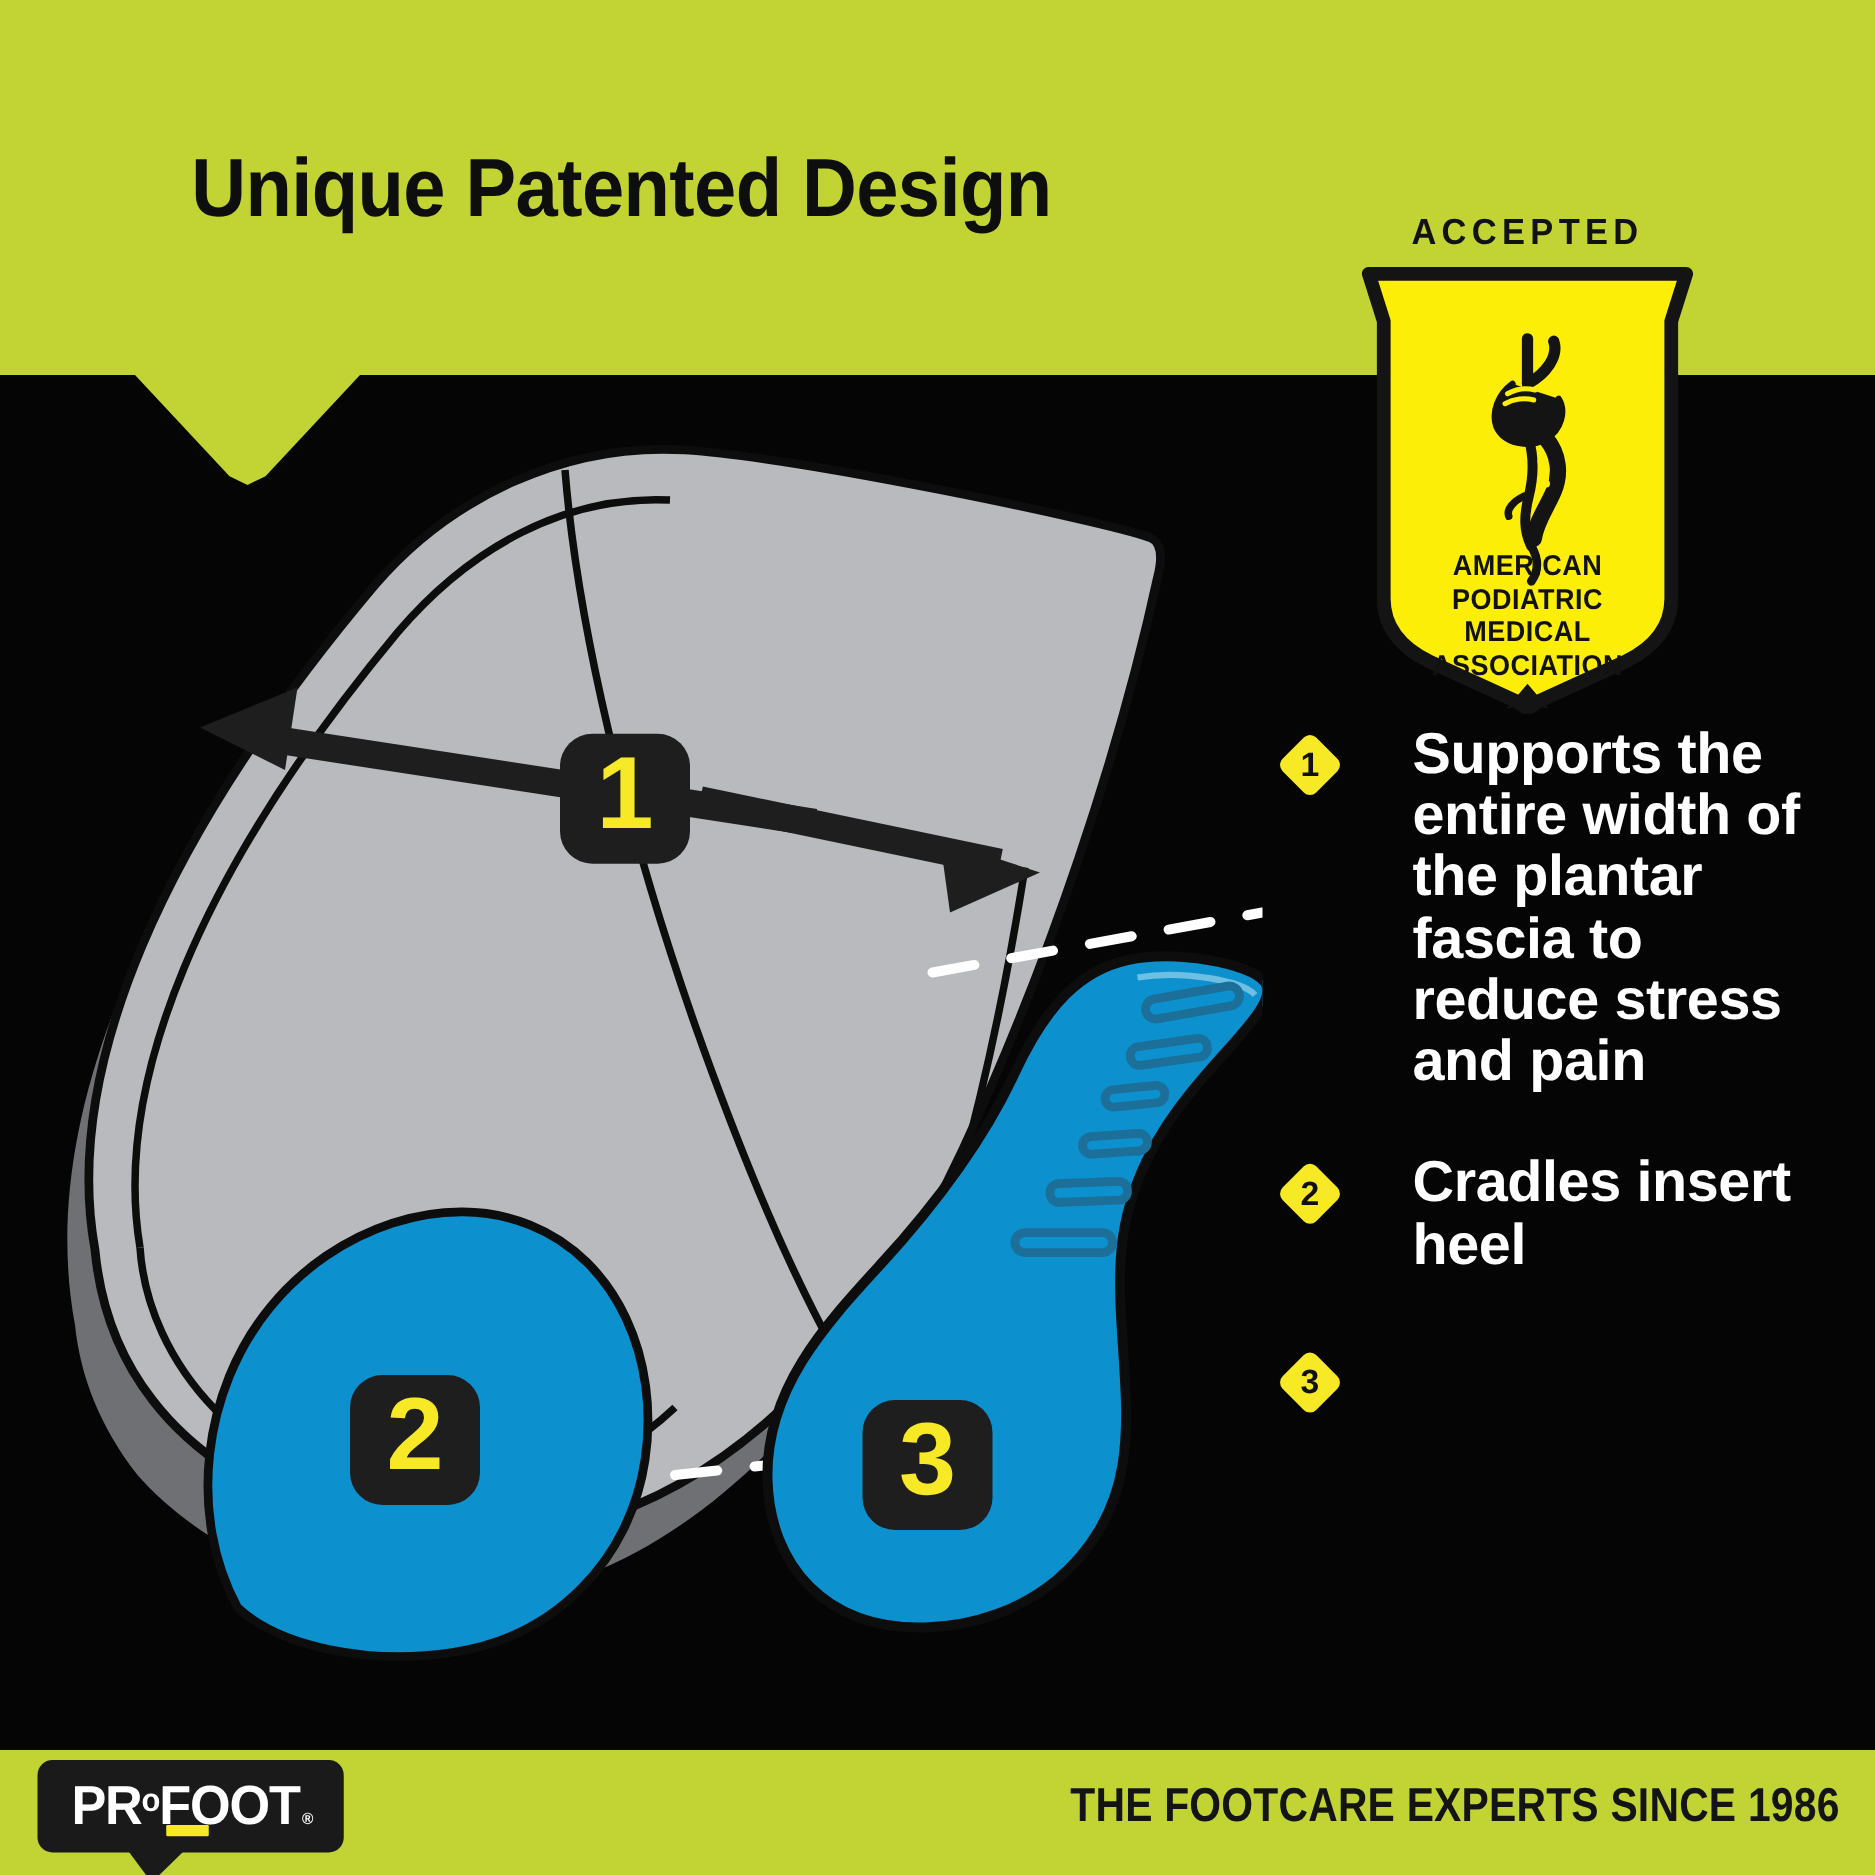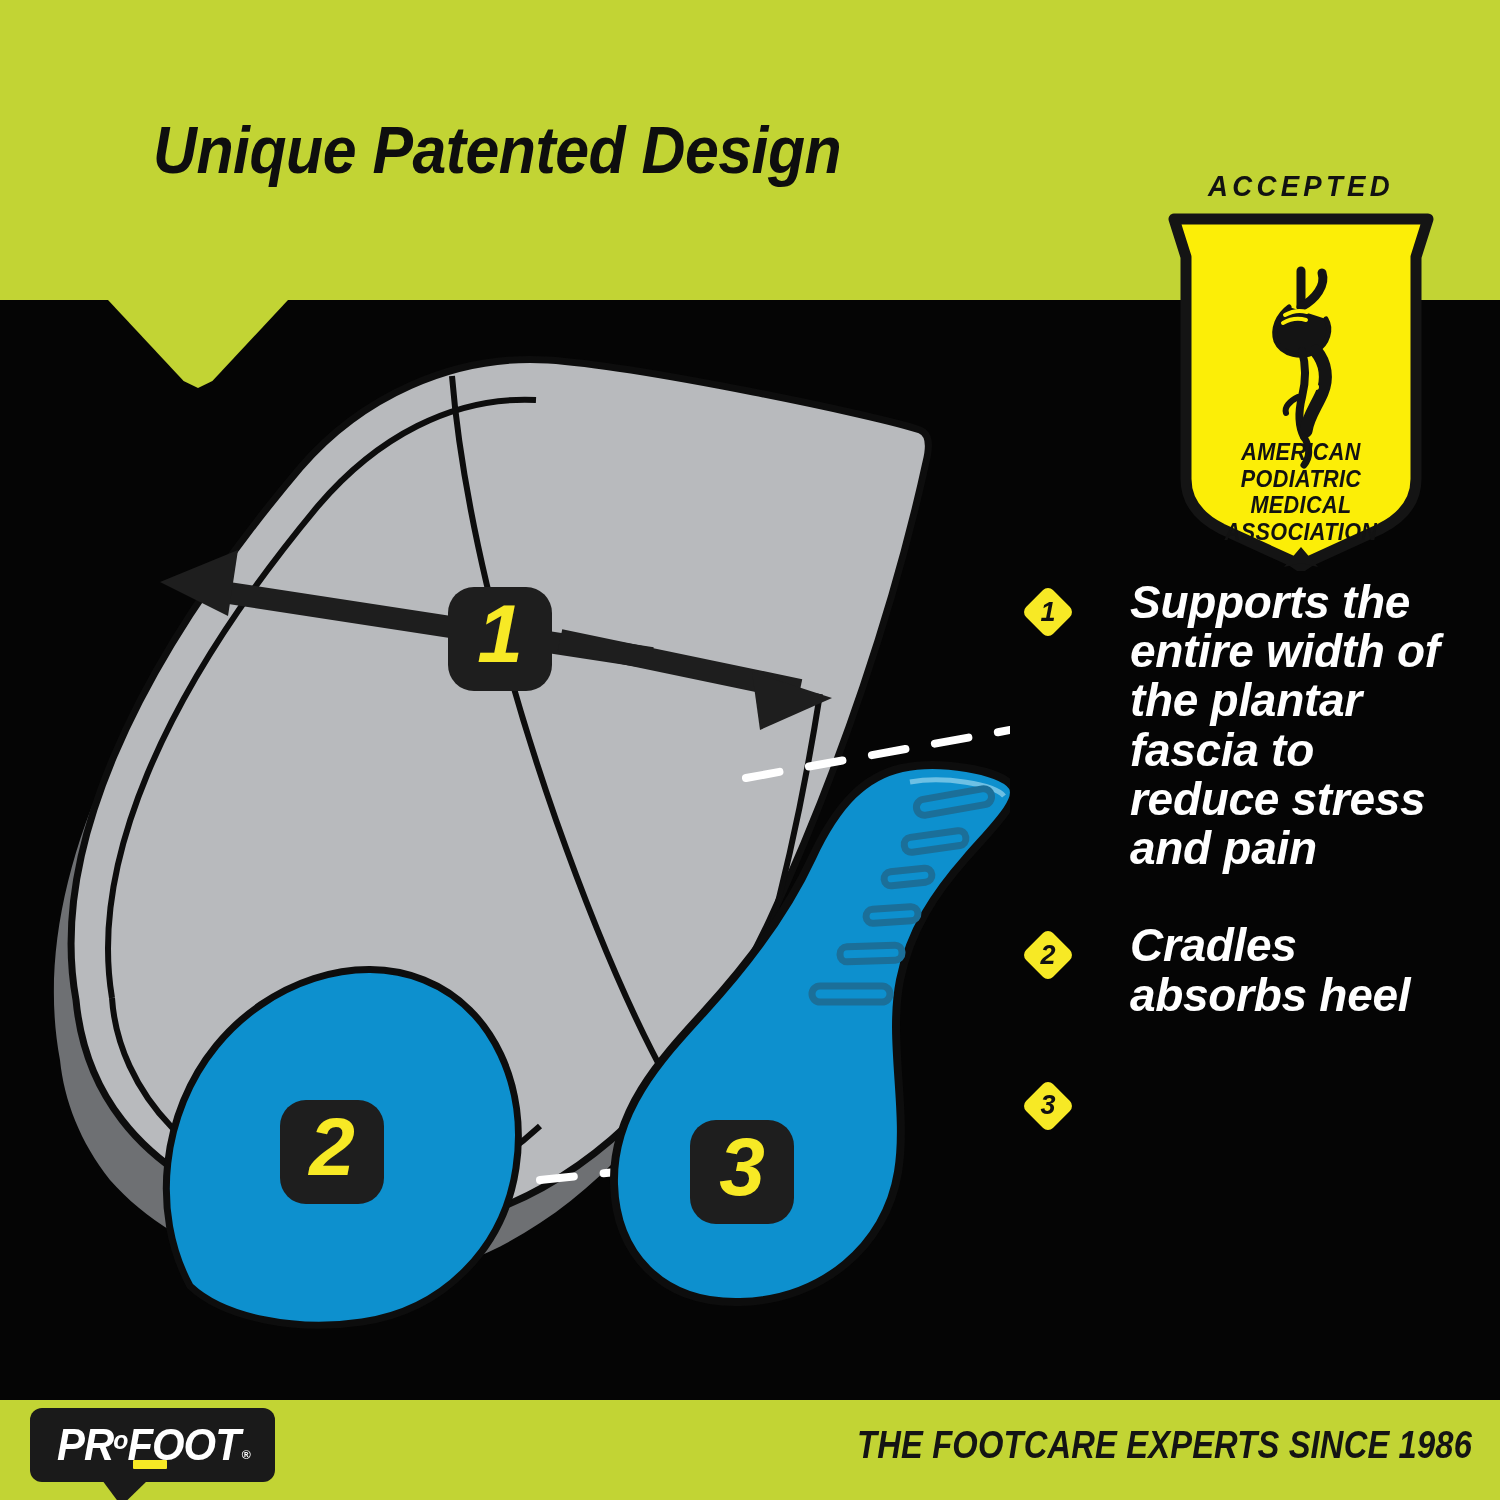--- a/index.html
+++ b/index.html
@@ -3,21 +3,20 @@
 <meta charset="utf-8">
 <style>
   html,body{margin:0;padding:0;background:#fff;}
   body{font-family:"Liberation Sans",sans-serif;}
 
   .poster{
     position:relative;
     width:1500px;height:1500px;
     background:#be185d;
     overflow:hidden;
-    font-style:italic;
   }
 
   
   .stage{
     position:absolute;
     left:0;top:300px;
     width:1500px;height:1100px;
     background:#050505;
   }
 
@@ -35,21 +34,21 @@
   }
   .page-title{
     position:absolute;left:153px;top:112px;
     font-size:66px;font-weight:bold;color:#0E0E0E;
     letter-spacing:-0.5px;
     transform:scaleX(.92);transform-origin:left center;
     white-space:nowrap;
   }
 
   
-  .apma{position:absolute;left:1166px;top:172px;width:270px;}
+  .apma{position:absolute;left:1087px;top:172px;width:270px;}
   .apma-accepted{
     text-align:center;font-size:29px;font-weight:bold;color:#121212;
     letter-spacing:4.5px;line-height:1;
     transform:scaleX(.95);
   }
   .shield-wrap{position:relative;margin-top:10px;width:270px;height:360px;}
   .shield-svg{position:absolute;left:0;top:0;}
   .shield-text{
     position:absolute;left:0;top:228px;width:270px;
     text-align:center;color:#121212;font-weight:bold;
@@ -235,21 +234,21 @@
         <div class="num">1</div>
       </div>
       <div class="f-text">Supports the entire width of the plantar fascia to reduce stress and pain</div>
     </div>
 
     <div class="feature f2">
       <div class="f-badge">
         <div class="dia"></div>
         <div class="num">2</div>
       </div>
-      <div class="f-text">Cradles absorbs heel</div>
+      <div class="f-text">Cradles insert heel</div>
     </div>
 
     <div class="feature f3">
       <div class="f-badge">
         <div class="dia"></div>
         <div class="num">3</div>
       </div>
     </div>
 
   </div>

